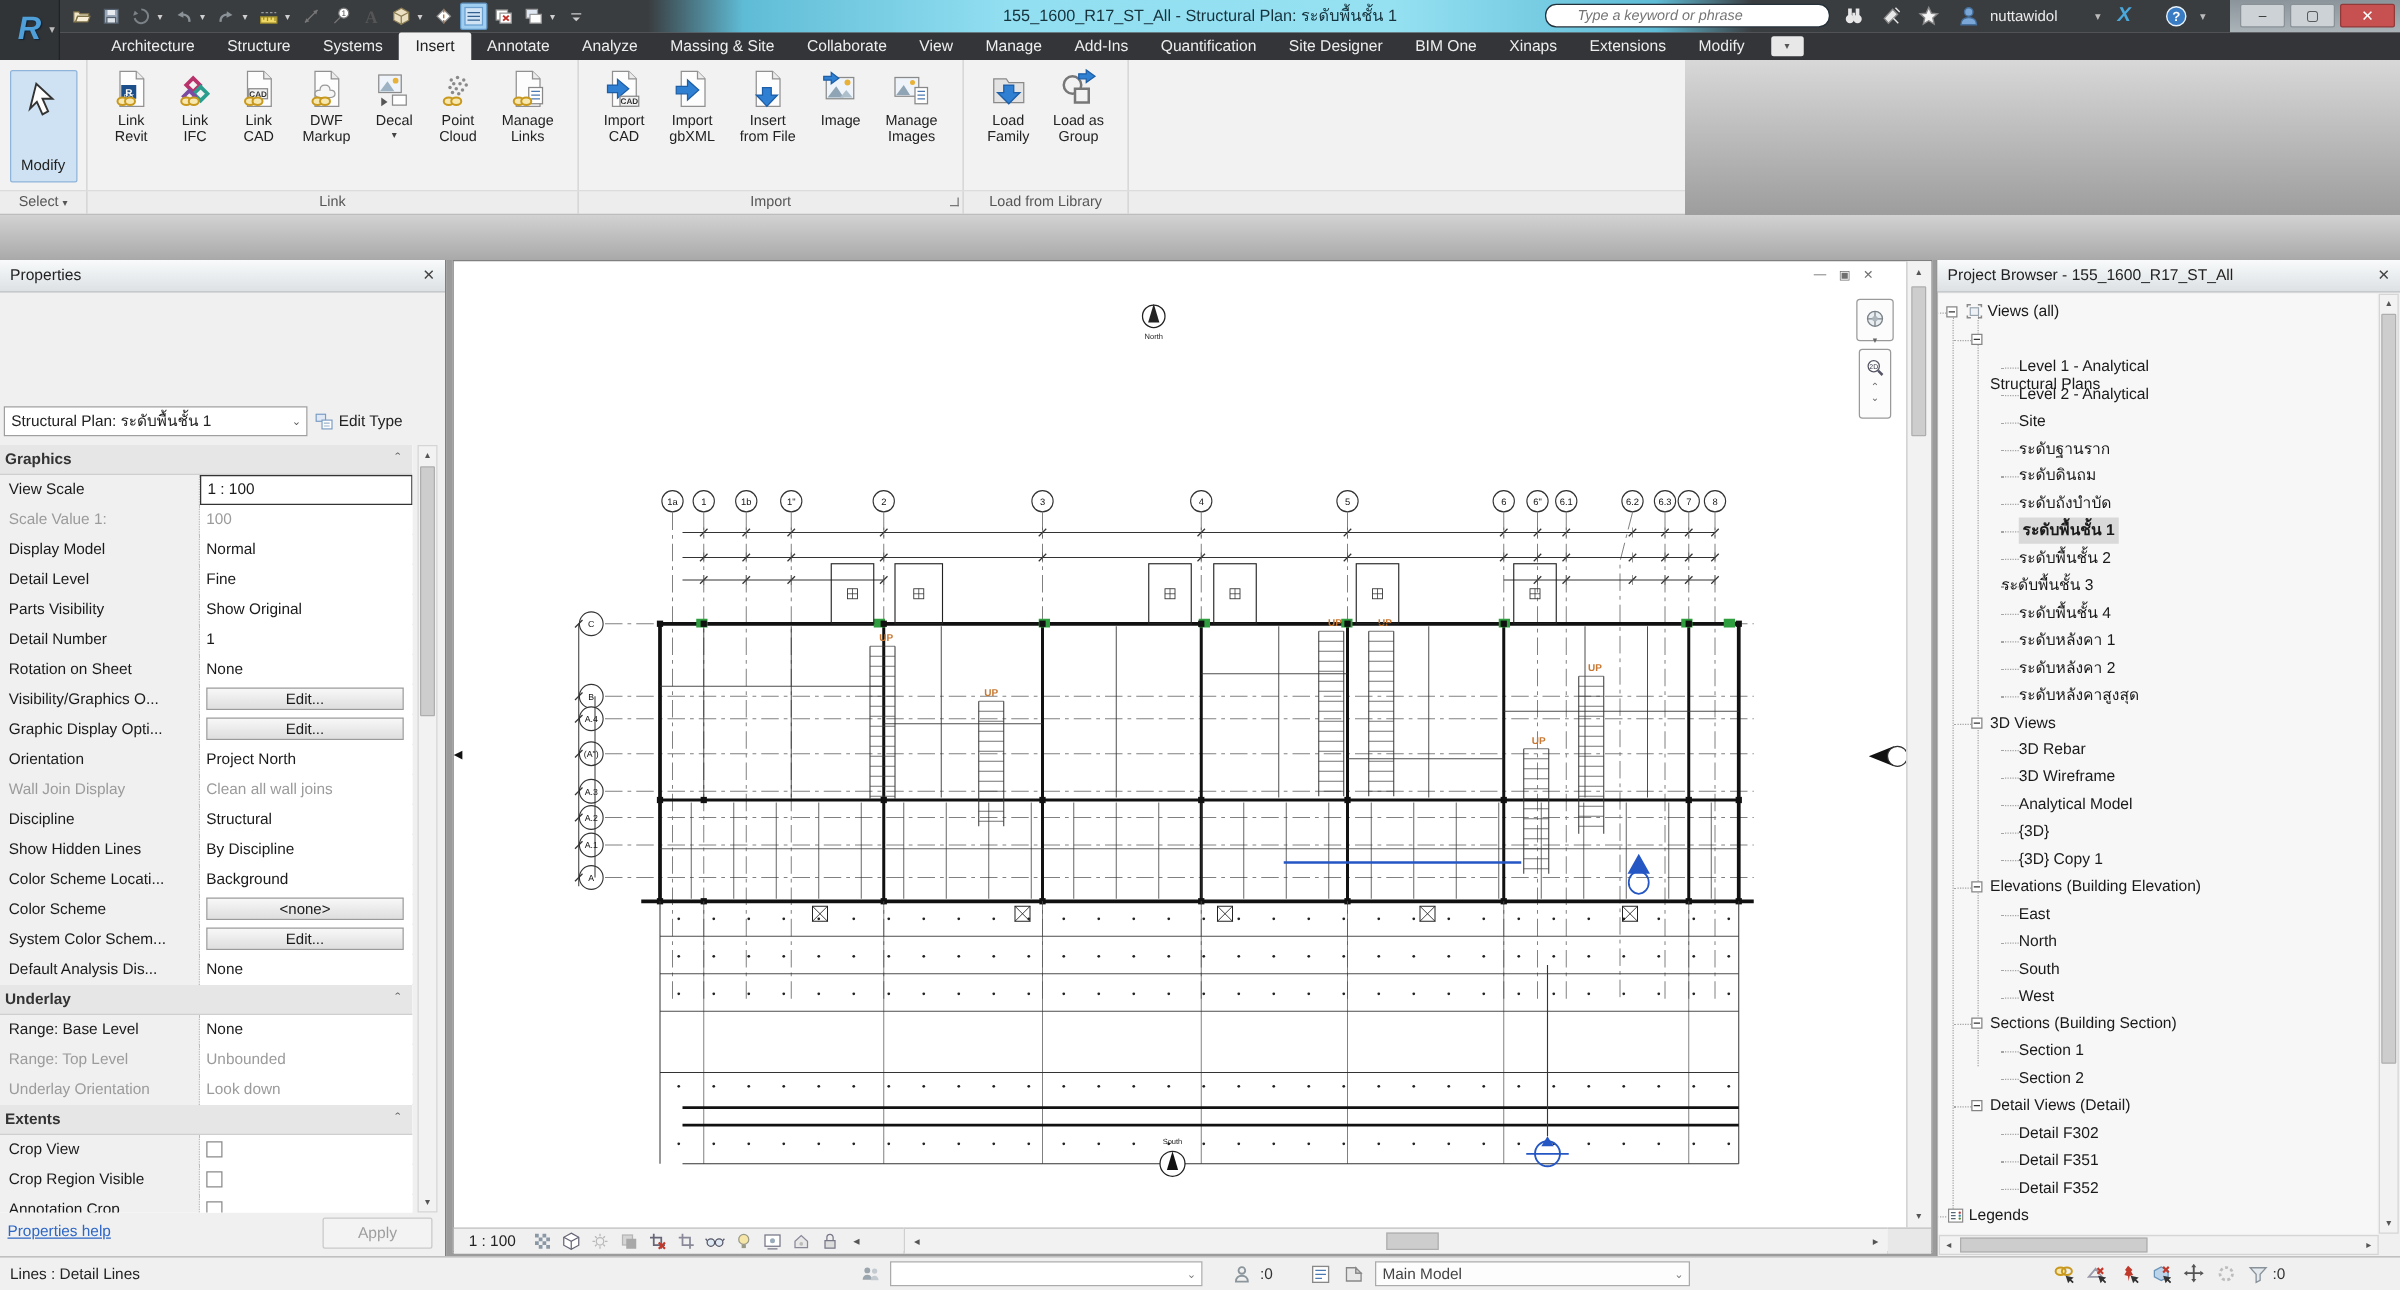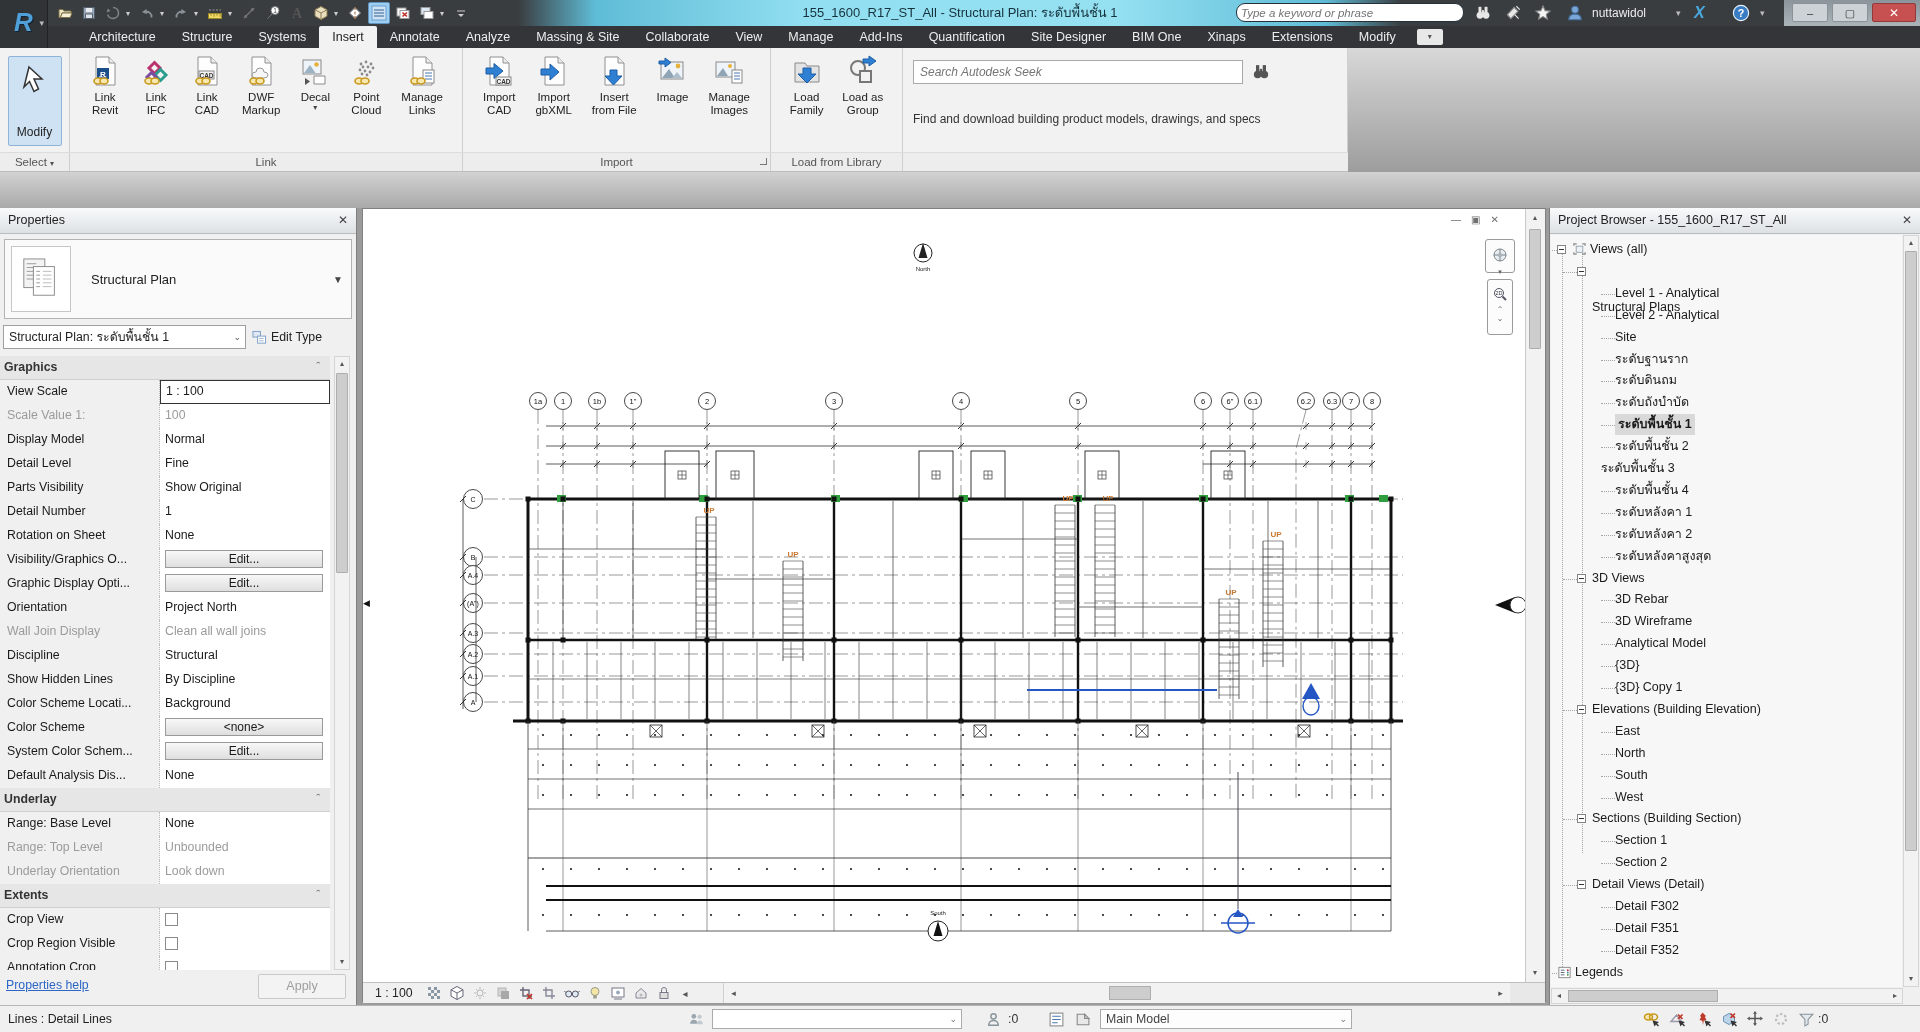--- a/index.html
+++ b/index.html
@@ -10,21 +10,21 @@
 #titlebar{position:absolute;left:0;top:0;width:1920px;height:26px;
  background:linear-gradient(90deg,#3a3d40 0%,#3a3d40 27%,#5fbcd6 31%,#92dff1 42%,#95e1f2 58%,#5fbcd6 69%,#3a3d40 73%,#3a3d40 100%)}
 #app-button{position:absolute;left:0;top:0;width:48px;height:48px;background:#313437;z-index:30;text-align:center;border-right:1px solid #222}
 #app-button .r-logo{font-size:26px;font-weight:bold;font-style:italic;color:#4f9fd8;line-height:44px;text-shadow:1px 1px 1px #123}
 #app-button .r-caret{color:#bbb;font-size:9px;position:absolute;right:3px;top:18px}
 #qat{position:absolute;left:54px;top:1px;height:24px;display:flex;align-items:center;gap:2px}
 .qat-btn{width:22px;height:22px;padding:3px;border-radius:2px}
 .qat-btn.active{background:#9fcef0;border:1px solid #5f93c0;padding:2px}
 .qat-caret{color:#cfcfcf;font-size:8px;width:8px}
 #title-text{position:absolute;left:0;right:0;top:0;height:26px;line-height:26px;text-align:center;font-size:13px;color:#16323c;pointer-events:none}
-#search-wrap{position:absolute;left:1236px;top:3px;width:228px;height:19px;background:#fff;border-radius:9px;border:1px solid #24313a;padding:0 4px}
+#search-wrap{position:absolute;left:1236px;top:3px;width:228px;height:19px;background:#fff;border-radius:9px;border:1px solid #24313a;padding:0 25px}
 #search-wrap input{width:100%;height:17px;border:0;outline:none;font-style:italic;font-size:11.5px;color:#666;background:transparent;font-family:"Liberation Sans",sans-serif}
 .tb-ico{position:absolute;top:4px;width:18px;height:18px}
 #username{position:absolute;left:1592px;top:0;height:26px;line-height:26px;color:#ececec;font-size:12px}
 #user-caret{position:absolute;left:1676px;top:0;height:26px;line-height:26px;color:#bbb;font-size:9px}
 #xchg{position:absolute;left:1694px;top:0;height:26px;line-height:26px;font-size:16px;font-weight:bold;font-style:italic;color:#49a8dc}
 #help-caret{position:absolute;left:1760px;top:0;height:26px;line-height:26px;color:#bbb;font-size:9px}
 #winbtn-strip{position:absolute;left:1784px;top:0;width:136px;height:26px;background:linear-gradient(#8a949a,#aab4b9)}
 .winbtn{position:absolute;top:3px;height:19px;border-radius:2px;text-align:center;line-height:18px;font-size:11px}
 #btn-min{left:1792px;width:36px;background:#ccd2d6;border:1px solid #8a9298;color:#333}
 #btn-max{left:1832px;width:36px;background:#ccd2d6;border:1px solid #8a9298;color:#333}
@@ -513,67 +513,37 @@
             <svg viewBox="0 0 32 32">
               <circle cx="11" cy="13" r="7" fill="none" stroke="#777" stroke-width="2"></circle>
               <rect x="13" y="16" width="11" height="11" fill="#f2f2f2" stroke="#777" stroke-width="2"></rect>
               <path d="M16 4h6V1l7 5-7 5V8h-6z" fill="#2f7fd3" stroke="#1d5ea6"></path>
             </svg>
           </span>
           <span class="rlbl">Load as</span>
           <span class="rlbl">Group</span>
         </div>
       </div>
-    <div class="rpanel" id="p-seek">
-      <div id="seek-input">
-        <input placeholder="Search Autodesk Seek" style="">
-      </div>
-      <span id="seek-binoc">
-          <svg viewBox="0 0 16 16">
-            <g fill="#555">
-              <circle cx="5.3" cy="10" r="3"></circle>
-              <circle cx="10.7" cy="10" r="3"></circle>
-              <rect x="4" y="2.5" width="2.6" height="6"></rect>
-              <rect x="9.4" y="2.5" width="2.6" height="6"></rect>
-              <rect x="7" y="5.5" width="2" height="3"></rect>
-            </g>
-          </svg>
-        </span>
-      <div id="seek-desc">Find and download building product models, drawings, and specs</div>
-    </div>
   </div>
   <div id="ribbon-rest"></div>
 
   <div id="panel-labels">
     <div class="plabel" style="width:70px"><span>Select</span> <span style="font-size:8px">▾</span></div>
     <div class="plabel" style="width:393px"><span>Link</span></div>
     <div class="plabel" style="width:308px"><span>Import</span><span class="launcher"></span></div>
     <div class="plabel" style="width:132px"><span>Load from Library</span></div>
   </div>
   <div id="gap-strip"></div>
 
   <div id="workspace">
 
     <div id="properties">
       <div class="pal-title">
         <span>Properties</span>
         <span class="pal-close">✕</span>
-      </div>
-      <div id="type-selector">
-        <div class="type-icon">
-            <svg viewBox="0 0 44 50">
-              <rect x="4" y="4" width="22" height="30" fill="#f4f4f4" stroke="#8a8a8a"></rect>
-              <path d="M7 9h10M7 13h10M7 17h10M7 21h10M7 25h10" stroke="#999"></path>
-              <rect x="14" y="12" width="22" height="30" fill="#fff" stroke="#8a8a8a"></rect>
-              <path d="M17 17h4M17 21h4M17 25h4M17 29h4M17 33h4" stroke="#999"></path>
-              <path d="M24 17h9M24 21h9M24 25h9M24 29h9M24 33h9" stroke="#bbb"></path>
-            </svg>
-          </div>
-        <div class="type-name">Structural Plan</div>
-        <span class="caret">▼</span>
       </div>
       <div id="instance-row">
         <div id="instance-combo">
           <span>Structural Plan: ระดับพื้นชั้น 1</span>
           <span class="caret">⌄</span>
         </div>
         <div id="edit-type-btn">
           <span class="et-icon">
               <svg viewBox="0 0 16 16">
                 <rect x="1" y="1.5" width="8" height="6" fill="#dfe8f4" stroke="#7a9cc4"></rect>

